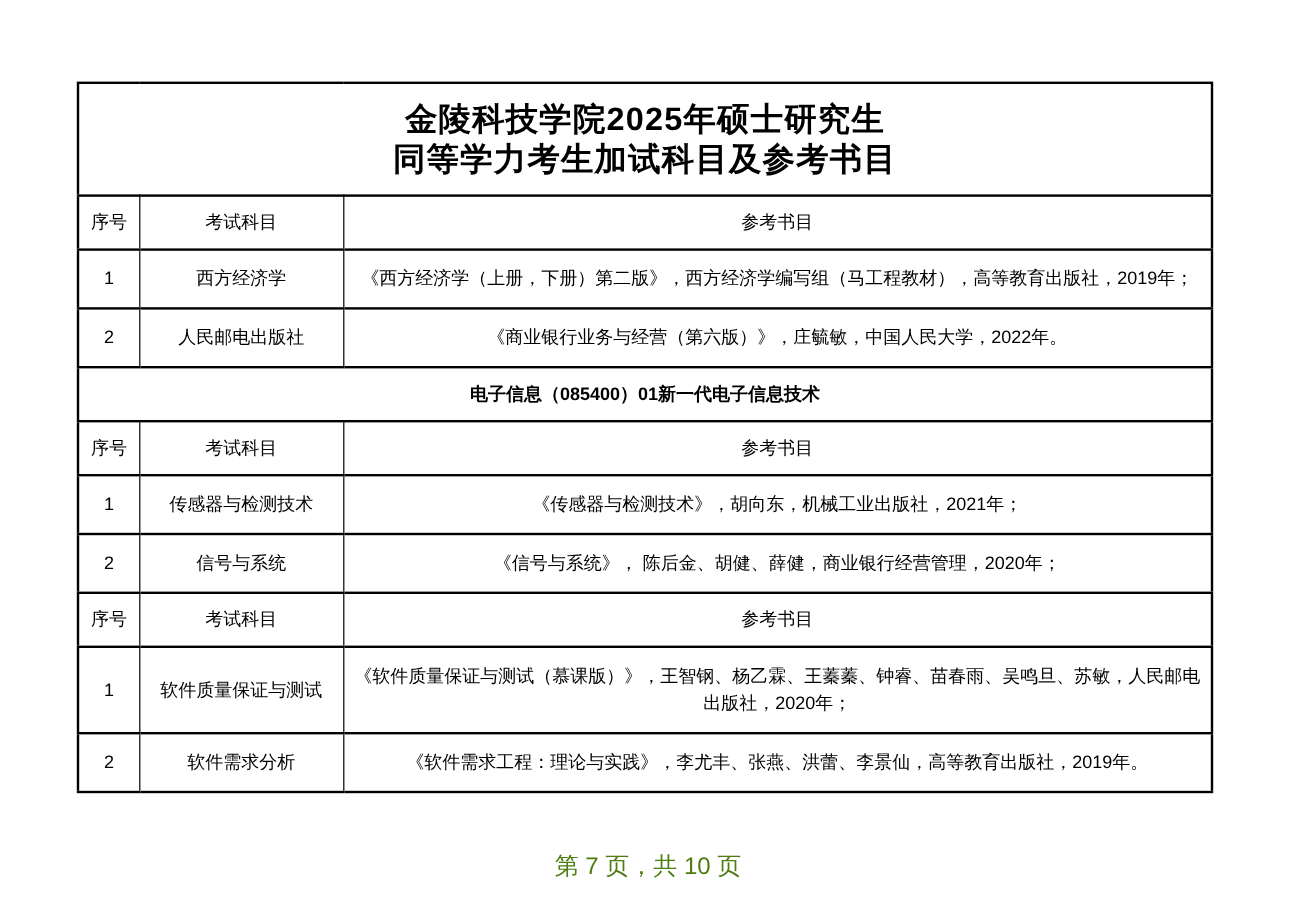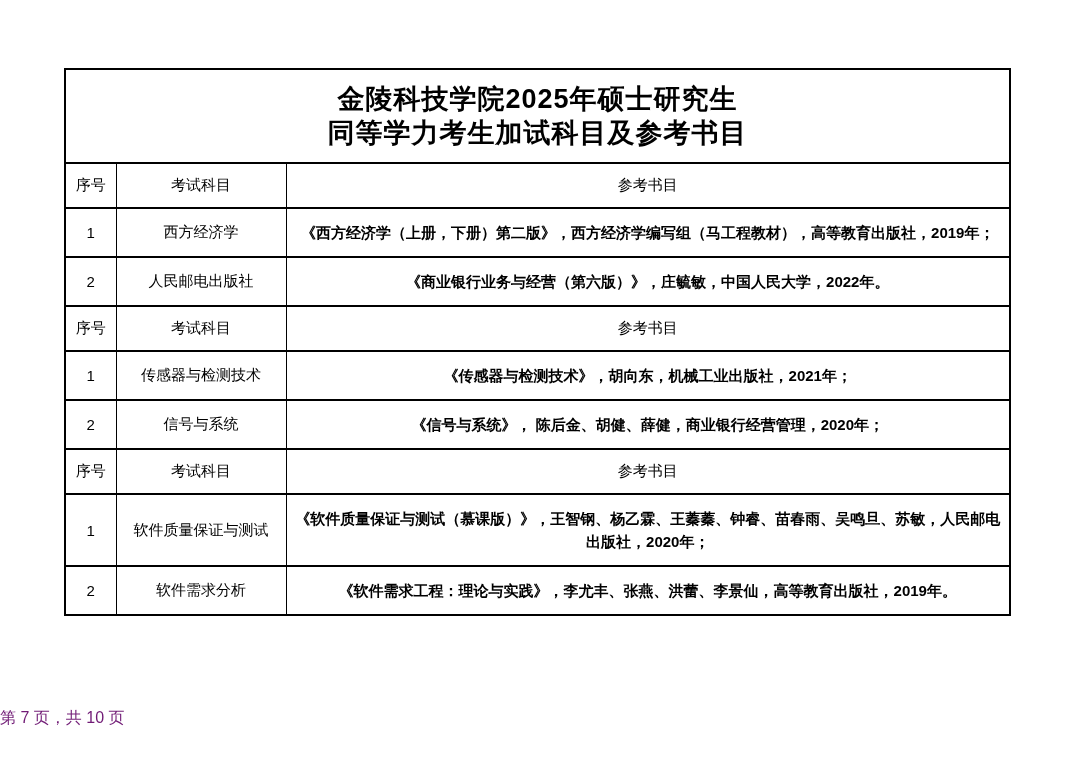--- a/index.html
+++ b/index.html
@@ -48,29 +48,28 @@
     font-size: 15px;
   }
   tr.head-row td { height: 33px; margin-left: 12px; }
   tr.data-row td { height: 36px; }
   tr.data-row.tall td { height: 62px; }
   tr.data-row.rlast td { height: 39px; }
   td.ref {
     text-align: left;
     padding: 4px 10px 4px 7px;
     line-height: 23px;
-    font-weight: bold;
   }
   .footer {
     position: absolute;
     left: 0; top: 708px;
     width: 100%;
-    text-align: left;
-    font-size: 16px;
-    color: #701a75;
+    text-align: center;
+    font-size: 20px;
+    color: #4d7c0f;
   }
 </style>
 </head>
 <body>
 
 <div class="page">
 
   <table class="doc-table">
     <colgroup>
         <col class="c1">
@@ -95,20 +94,23 @@
         <td>1</td>
         <td>西方经济学</td>
         <td class="ref">《西方经济学（上册，下册）第二版》，西方经济学编写组（马工程教材），高等教育出版社，2019年；</td>
       </tr>
       <tr class="data-row">
         <td>2</td>
         <td>人民邮电出版社</td>
         <td class="ref">《商业银行业务与经营（第六版）》，庄毓敏，中国人民大学，2022年。</td>
       </tr>
 
+      <tr class="section-row">
+        <td colspan="3">电子信息（085400）01新一代电子信息技术</td>
+      </tr>
       <tr class="head-row">
         <td>序号</td>
         <td>考试科目</td>
         <td>参考书目</td>
       </tr>
       <tr class="data-row">
         <td>1</td>
         <td>传感器与检测技术</td>
         <td class="ref">《传感器与检测技术》，胡向东，机械工业出版社，2021年；</td>
       </tr>

